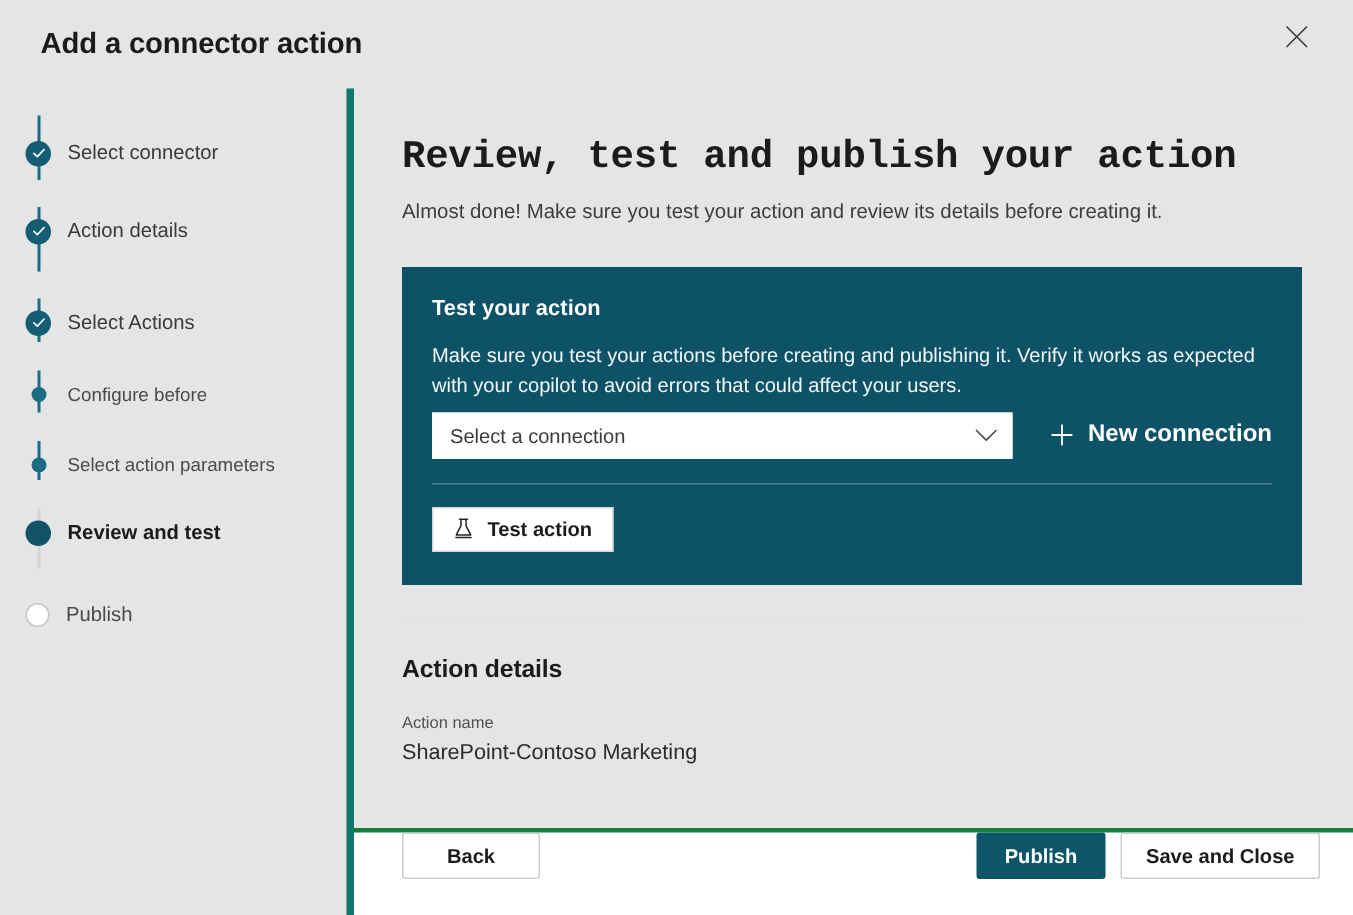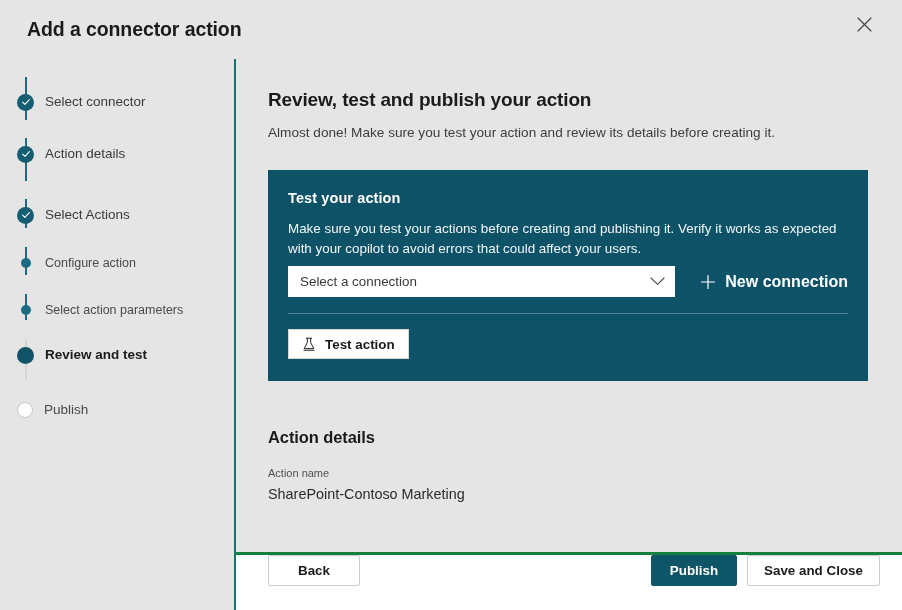--- a/index.html
+++ b/index.html
@@ -66,21 +66,21 @@
     flex: 1 1 auto;
     display: flex;
     min-height: 0;
     border-top: 1px solid #e6e6e6;
   }
 
   
   .stepper {
     flex: 0 0 236px;
     width: 236px;
-    border-right: 2px solid #0f766e;
+    border-right: 5px solid #0f766e;
     padding: 34px 0 0 0;
     position: relative;
   }
 
   .step {
     position: relative;
     display: flex;
     align-items: center;
     padding-left: 17px;
     height: 0;
@@ -157,25 +157,26 @@
   }
 
   .content-scroll {
     flex: 1 1 auto;
     overflow: hidden;
     padding: 30px 32px 0 32px;
     position: relative;
   }
 
   .page-heading {
-    font-size: 19px;
+    font-size: 26px;
     font-weight: bold;
     color: #1b1b1b;
     letter-spacing: -0.15px;
     line-height: 1.2;
+    font-family: Liberation Mono, monospace;
   }
 
   .page-subheading {
     margin-top: 11px;
     font-size: 13.6px;
     color: #3d3d3d;
     line-height: 1.4;
   }
 
   
@@ -407,21 +408,21 @@
             </svg>
           </span>
         </span>
         <span class="step-label">Select Actions</span>
       </div>
 
       <div class="step" style="margin-top:48px;">
         <span class="step-marker">
           <span class="marker-dot"></span>
         </span>
-        <span class="step-label sub">Configure action</span>
+        <span class="step-label sub">Configure before</span>
       </div>
 
       <div class="step" style="margin-top:47px;">
         <span class="step-marker">
           <span class="marker-dot"></span>
         </span>
         <span class="step-label sub">Select action parameters</span>
       </div>
 
       <div class="step" style="margin-top:45px;">

